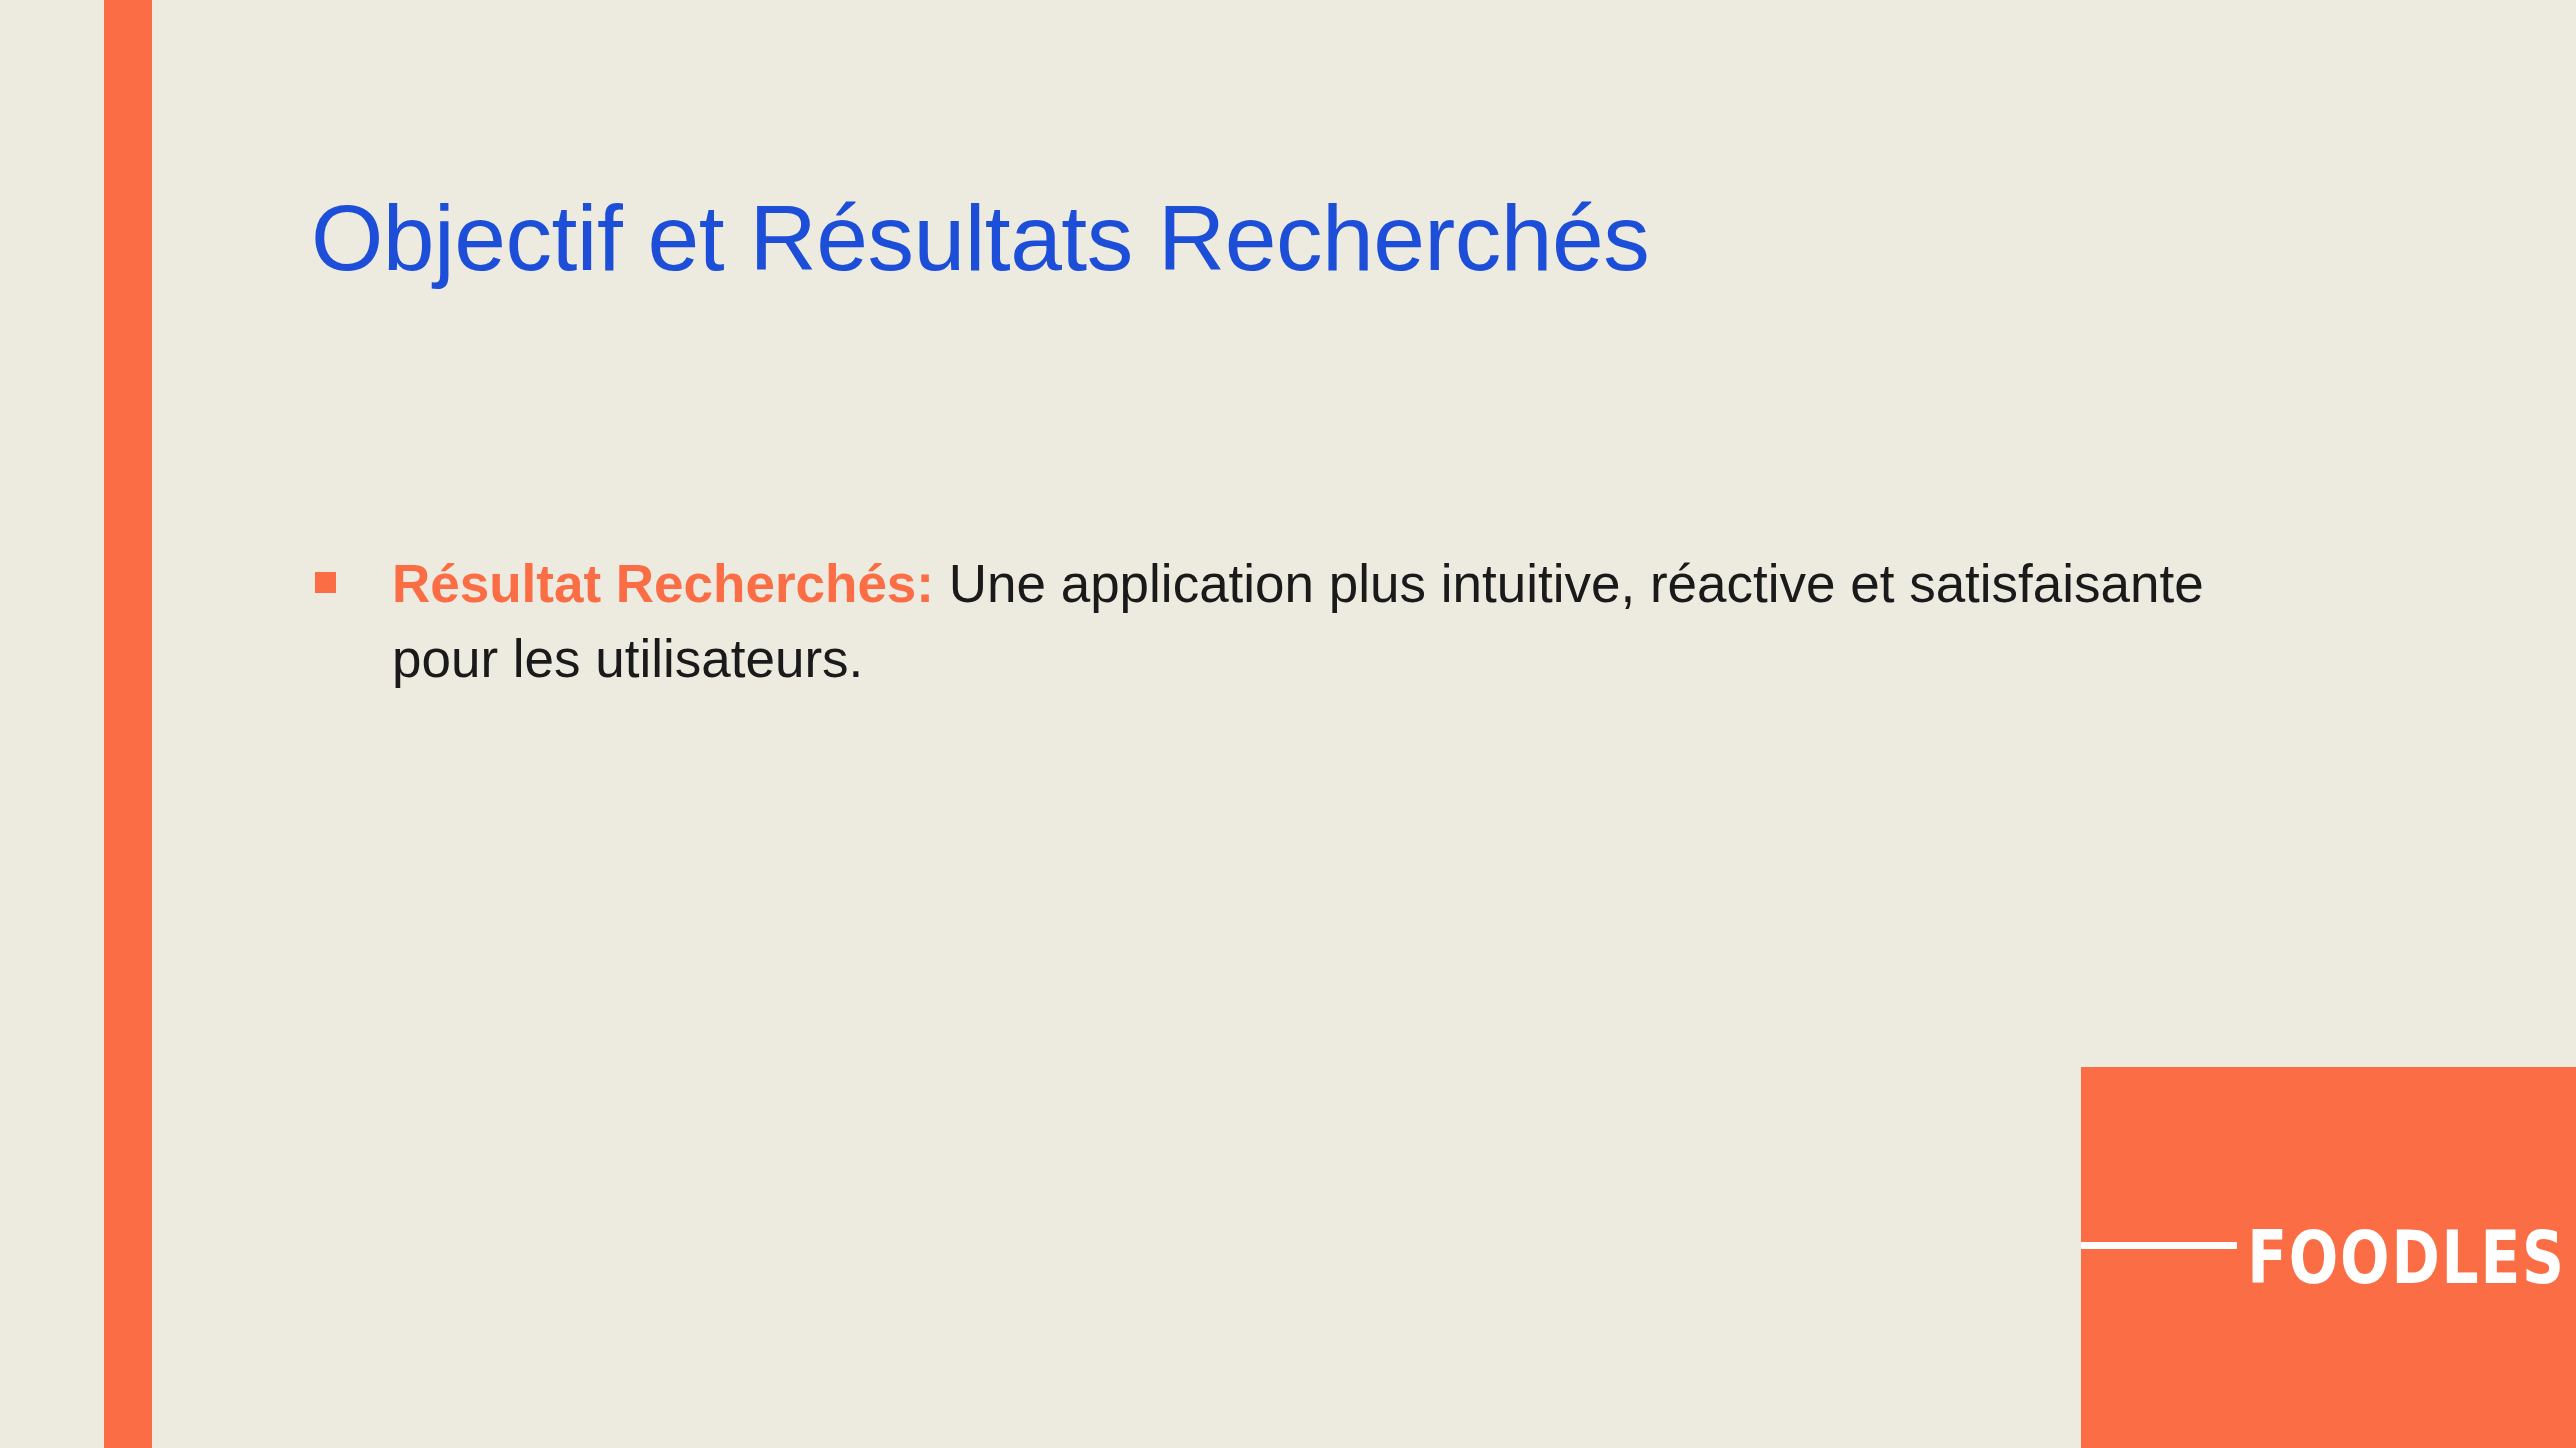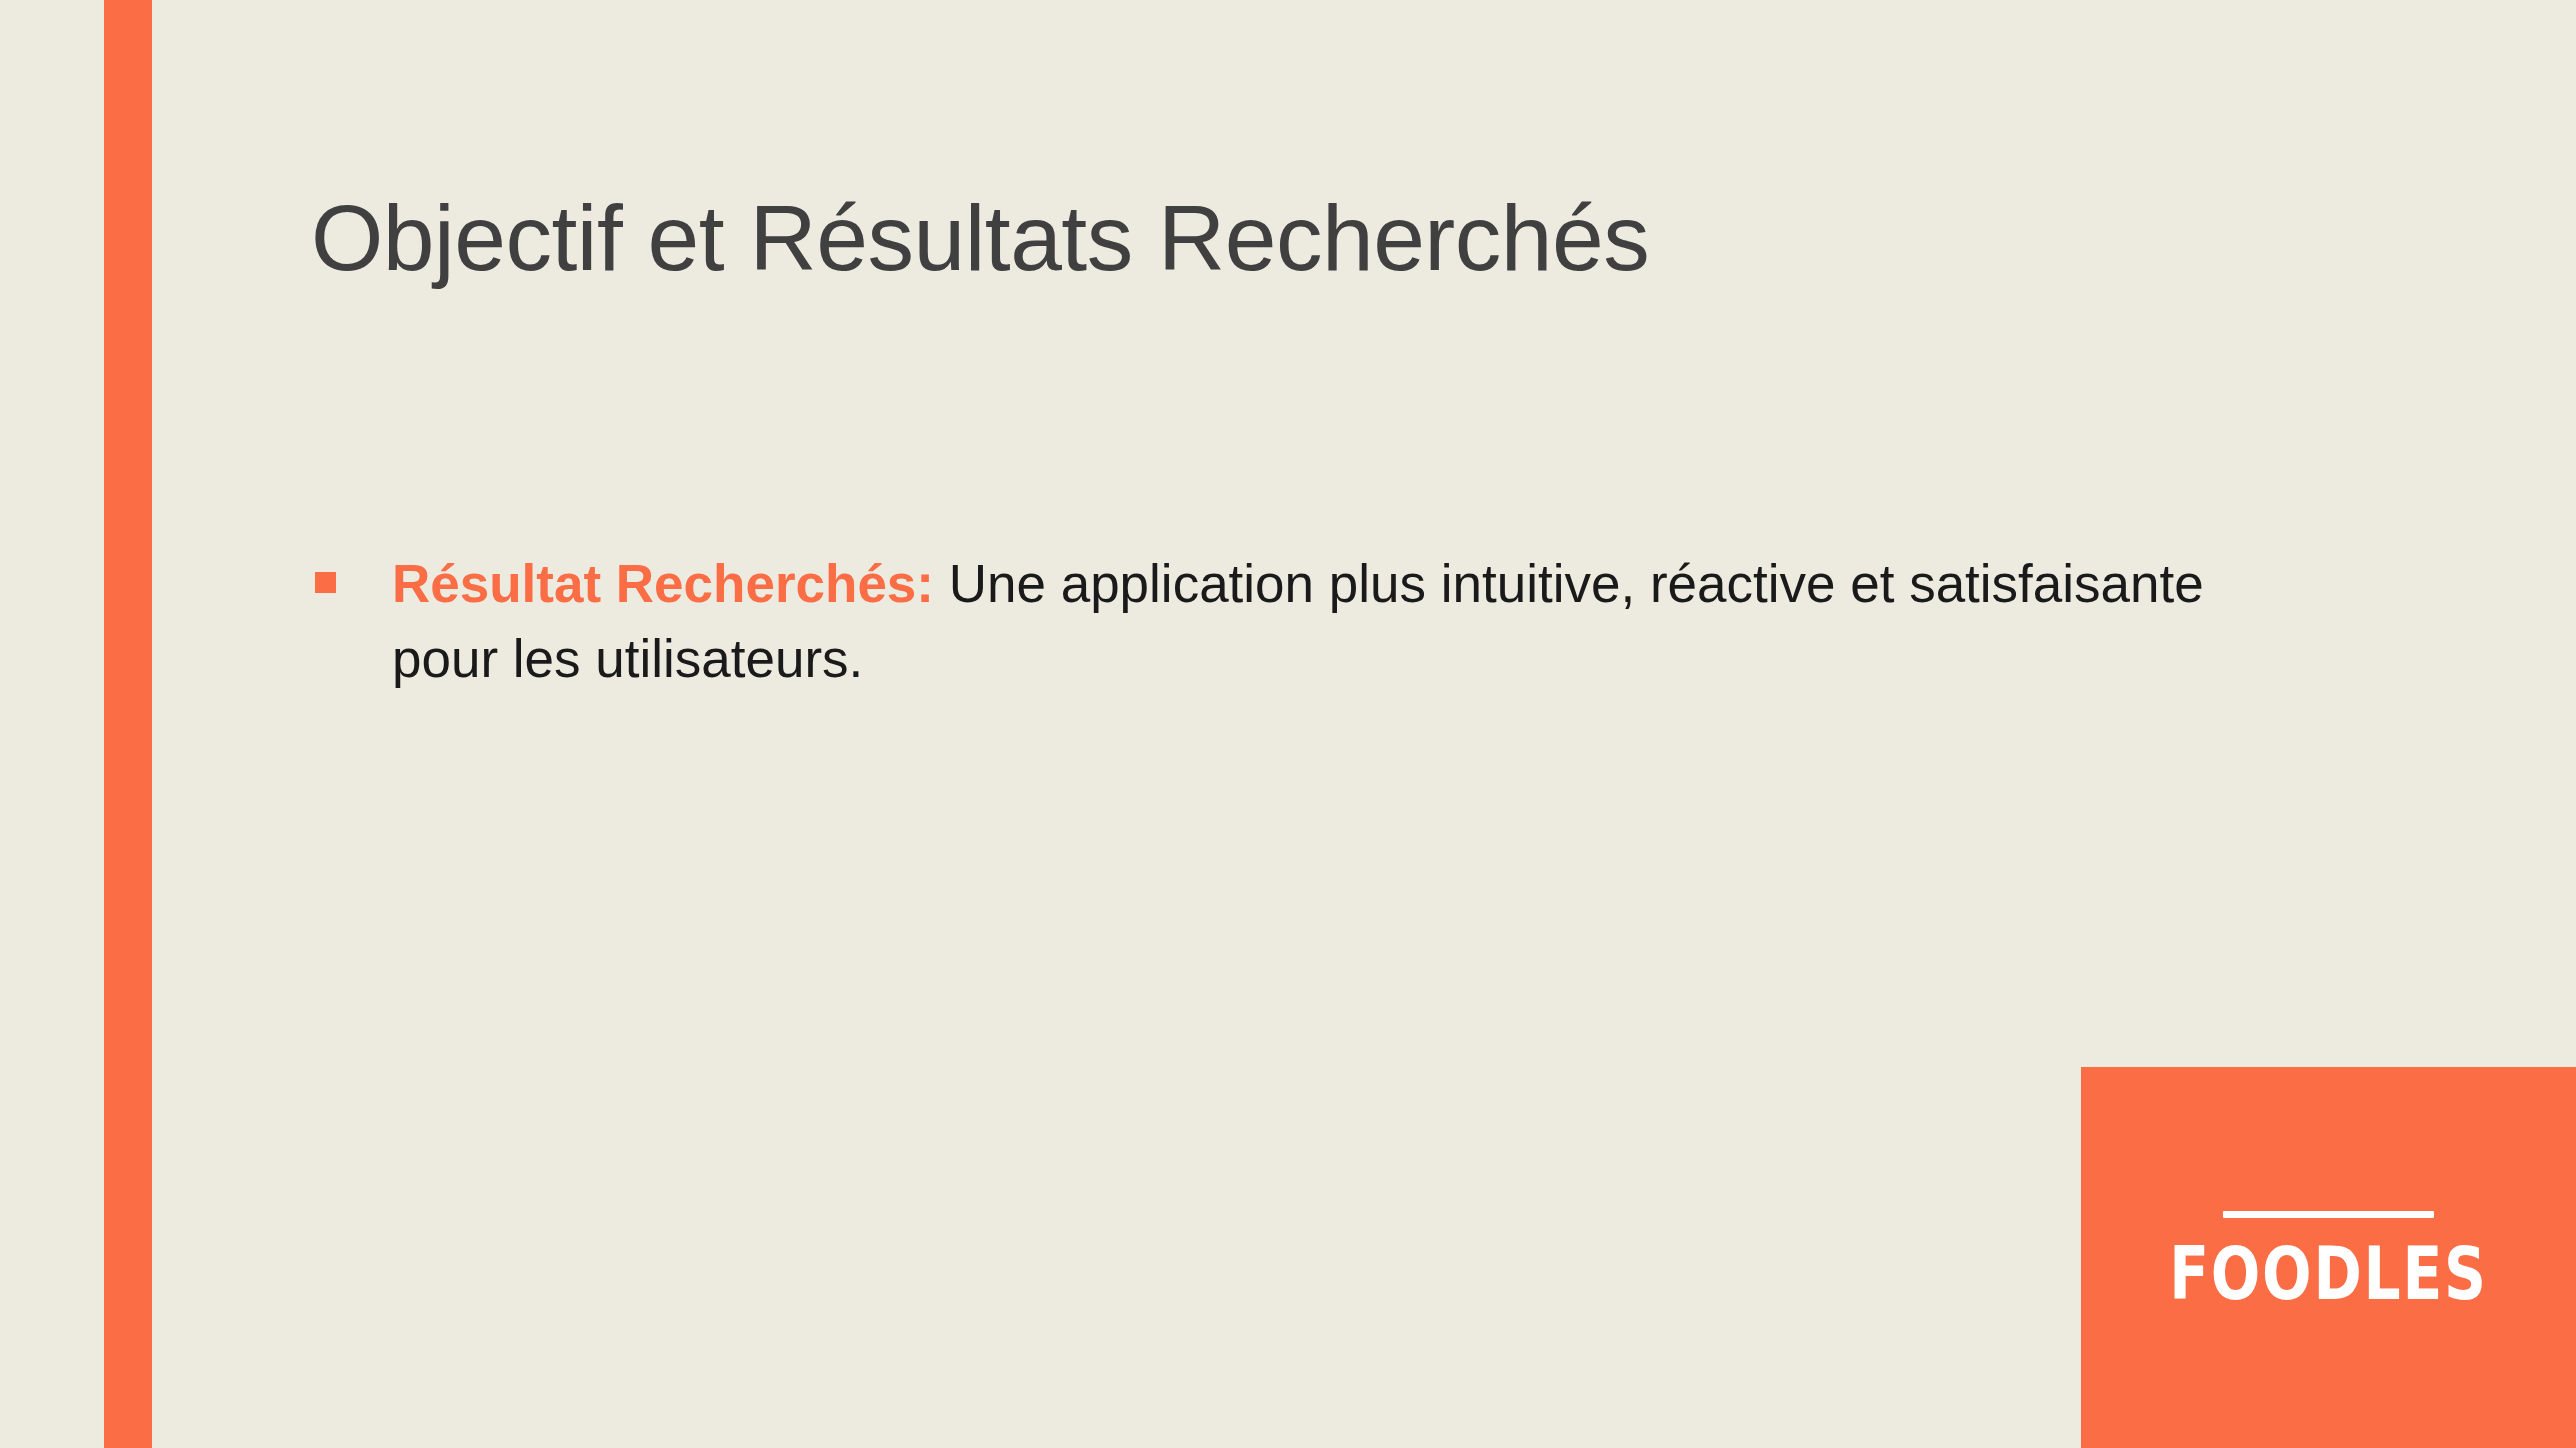--- a/index.html
+++ b/index.html
@@ -31,21 +31,21 @@
     height: 1449px;
     background: #FB6D45;
   }
 
   
   .slide-title {
     position: absolute;
     left: 311px;
     top: 124px;
     width: 1932px;
-    color: #404040;
+    color: #1d4ed8;
     font-size: 93px;
     font-weight: 400;
     line-height: 1.12;
     letter-spacing: -0.5px;
     white-space: nowrap;
   }
 
   
   .bullet-list {
     position: absolute;
@@ -88,21 +88,21 @@
 
   
   .logo-block {
     position: absolute;
     right: 0;
     bottom: 0;
     width: 495px;
     height: 382px;
     background: #FB6D45;
     display: flex;
-    flex-direction: column;
+    flex-direction: row;
     align-items: center;
     justify-content: center;
   }
 
   .logo-rule {
     width: 211px;
     height: 6.8px;
     background: #FFFFFF;
     margin-bottom: 25px;
     border-radius: 1px;

